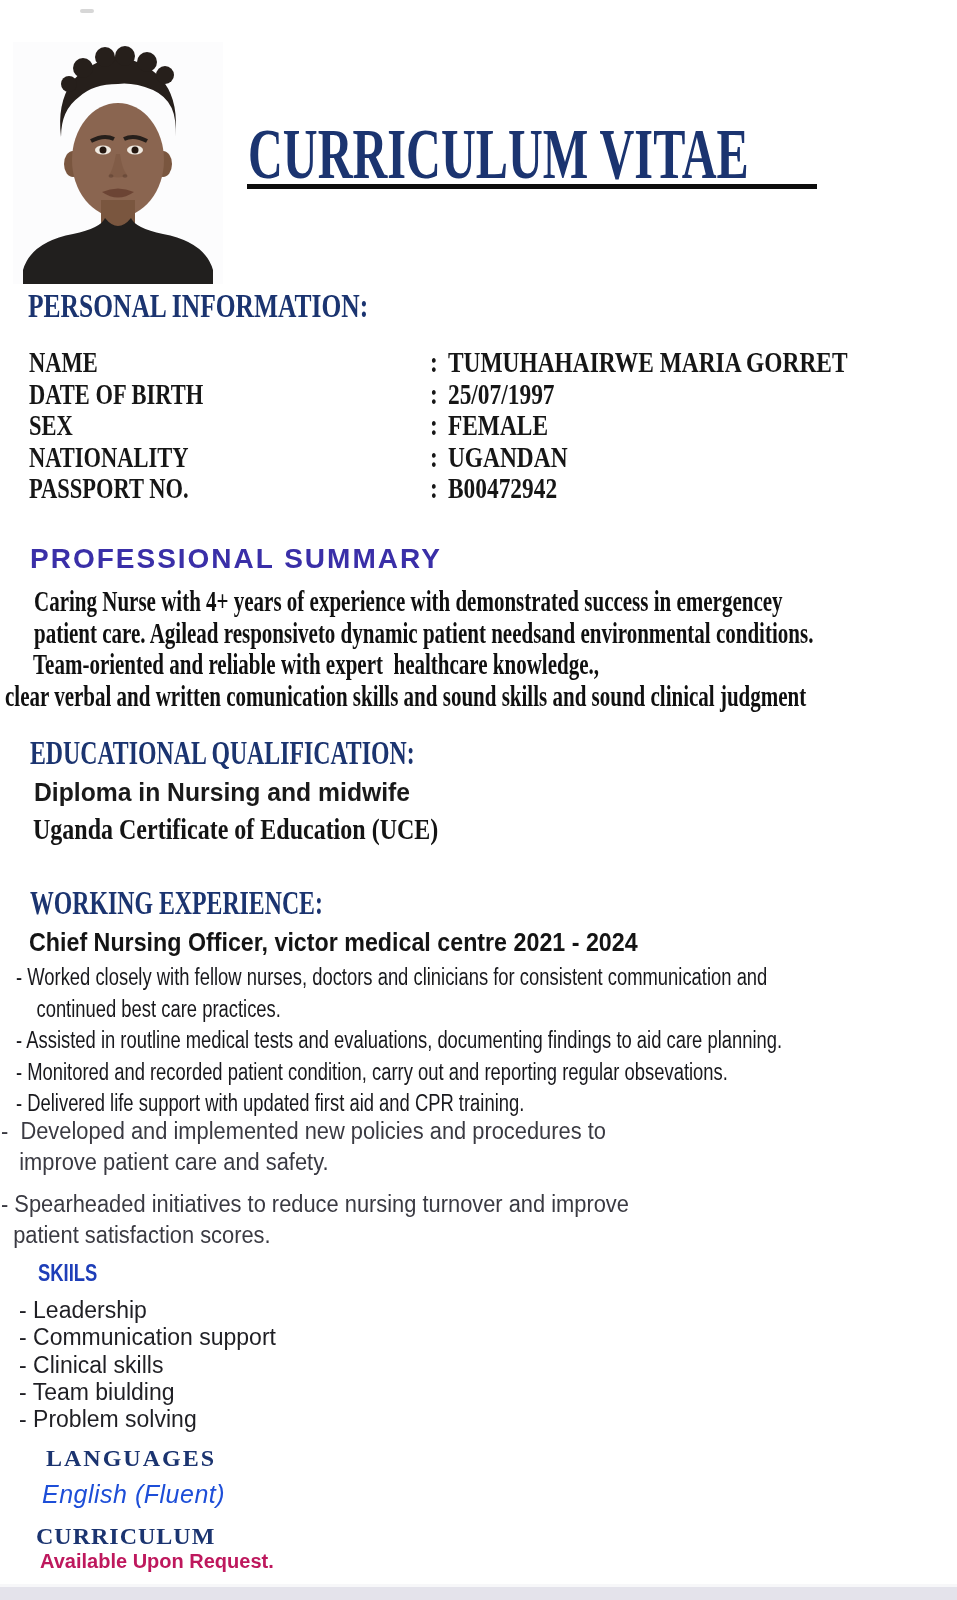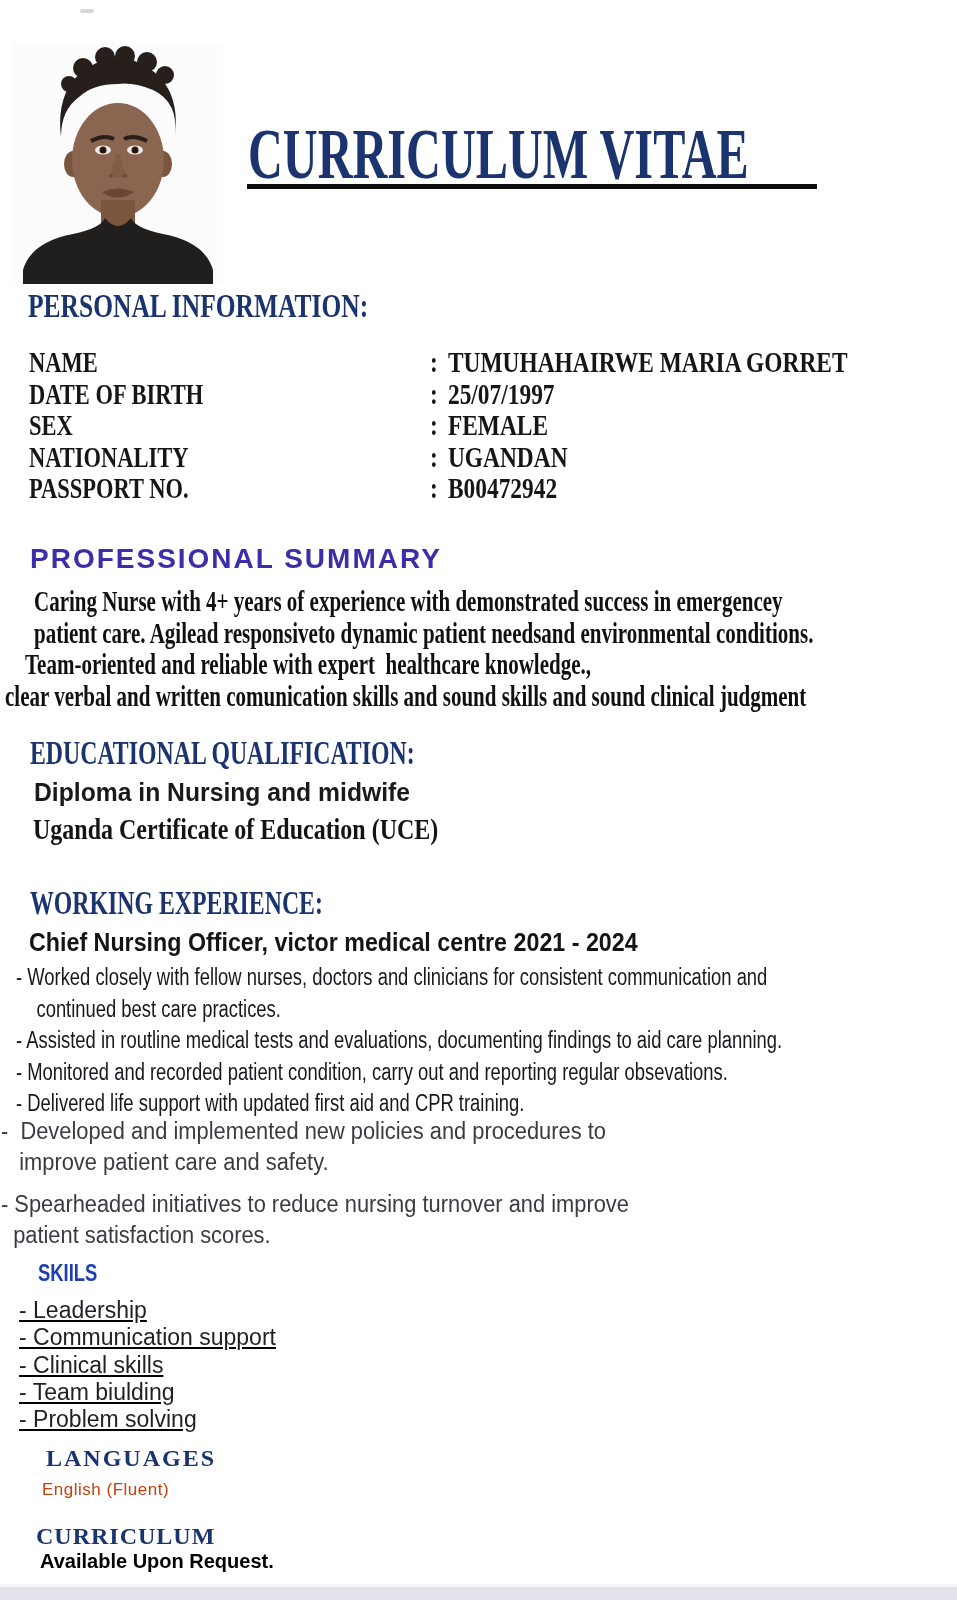--- a/index.html
+++ b/index.html
@@ -31,48 +31,48 @@
 
   .info-table{left:29px;top:346px;width:910px;}
   .info-row{position:relative;height:31.5px;}
   .info-label{font-family:"Liberation Serif",serif;font-weight:bold;font-size:30px;line-height:31px;
               color:var(--text);}
   .info-value{position:absolute;left:401px;top:0;font-family:"Liberation Serif",serif;font-weight:bold;
               font-size:30px;line-height:31px;color:var(--text);}
   .info-value .val{margin-left:13px;}
 
   #h-summary{left:30px;top:545px;font-size:28px;line-height:28px;letter-spacing:2px;}
-  .summary{left:0;top:585px;width:850px;}
+  .summary{left:0;top:585px;width:850px;text-align:center;}
   .summary-line{font-family:"Liberation Serif",serif;font-weight:bold;font-size:30px;
                 line-height:31.5px;color:#101010;}
   .summary-line:nth-child(1){margin-left:34px;}
   .summary-line:nth-child(2){margin-left:34px;}
   .summary-line:nth-child(3){margin-left:25px;}
   .summary-line:nth-child(4){margin-left:5px;}
 
   .edu-diploma{left:34px;top:777px;font-weight:bold;font-size:26px;color:#1a1a1a;}
   .edu-uce{left:33px;top:812px;font-family:"Liberation Serif",serif;font-weight:bold;font-size:30px;
            color:#141414;}
 
   .job-title{left:29px;top:928px;font-weight:bold;font-size:25px;color:#141414;}
   .bullets-condensed{left:16px;top:962px;}
   .bullet-c{font-size:23px;line-height:31.5px;color:#18181c;}
   .bullets-regular{left:1px;top:1116px;}
   .bullet-r{font-size:23px;line-height:31px;color:var(--soft_text);}
   .bullets-regular > .bullet-r:nth-child(2){margin-top:11px;}
 
   #h-skills{left:38px;top:1262px;font-size:23px;line-height:23px;color:var(--blue);}
-  .skills{left:19px;top:1297px;text-decoration:underline;}
+  .skills{left:19px;top:1297px;}
   .skill-item{font-size:23px;line-height:27.3px;color:#1f1f24;}
 
   #h-languages{left:46px;top:1446px;font-size:24px;line-height:24px;letter-spacing:2px;text-align:right;}
-  .lang-item{left:42px;top:1480px;font-size:17px;letter-spacing:.5px;color:#c2410c;}
+  .lang-item{left:42px;top:1480px;font-size:25px;letter-spacing:.5px;color:#1d4ed8;font-style:italic;}
 
   #h-reference{left:36px;top:1524px;font-size:24px;line-height:24px;letter-spacing:1px;}
-  .reference-text{left:40px;top:1550px;font-weight:bold;font-size:20px;color:#000000;}
+  .reference-text{left:40px;top:1550px;font-weight:bold;font-size:20px;color:#be185d;}
 
   .bottom-bar{left:0;bottom:0;width:957px;height:13px;background:var(--page_bar);
               border-top:3px solid #f7f7f9;}
 </style>
 </head>
 <body>
 
 <div class="page">
 
   <div class="abs speck"></div>

